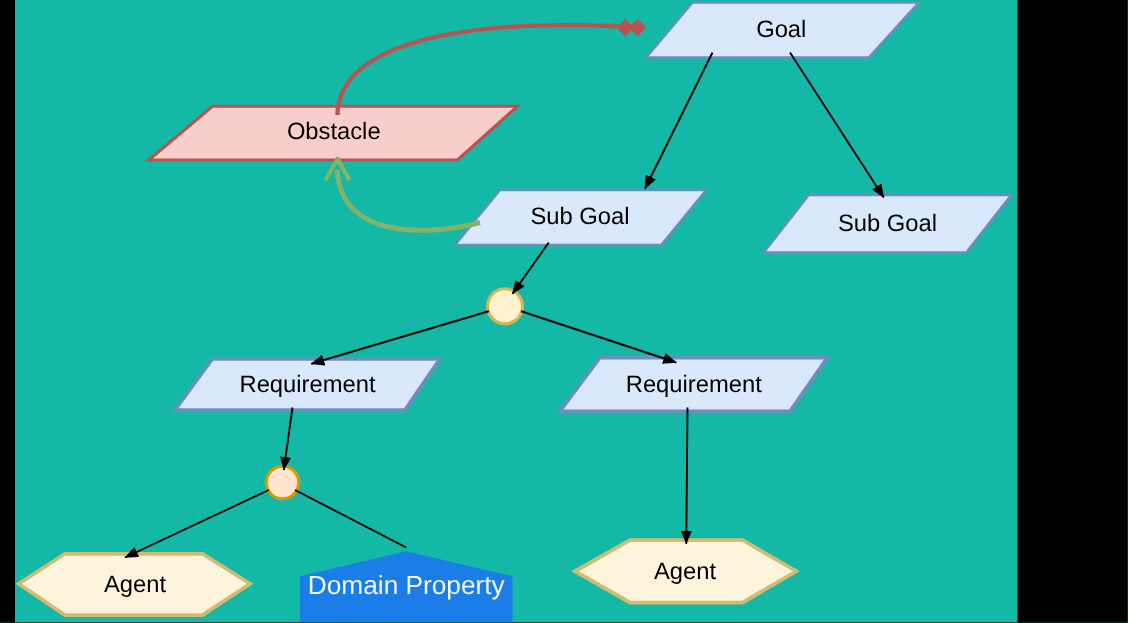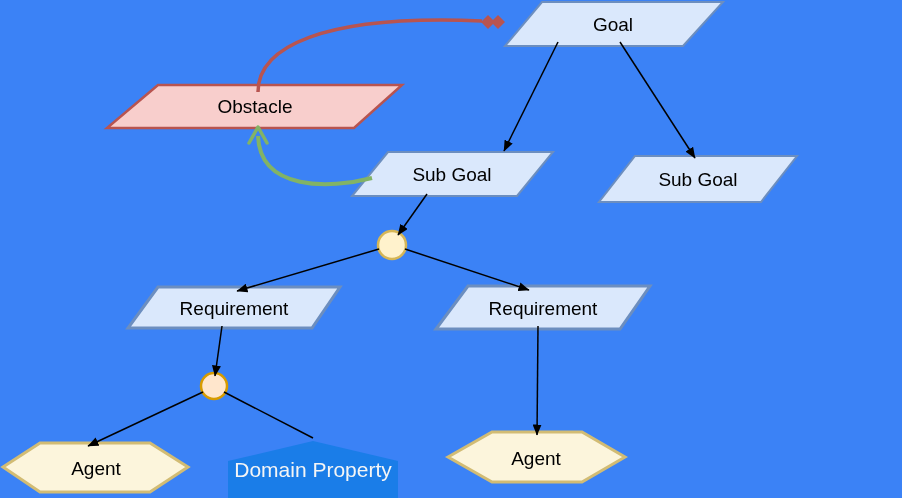--- a/index.html
+++ b/index.html
@@ -6,23 +6,24 @@
     margin: 0;
     padding: 0;
     background: #000000;
     width: 902px;
     height: 498px;
     overflow: hidden;
     font-family: "Liberation Sans", sans-serif;
   }
   .canvas {
     position: relative;
-    width: 902px;
+    width: 802px;
     height: 498px;
-    background: #3b82f6;
+    background: #14b8a6;
+    margin-left: 12px;
   }
   svg { display: block; }
   text {
     font-family: "Liberation Sans", sans-serif;
     font-size: 19px;
     fill: #000000;
   }
   .node-blue   { stroke: #6C8EBF; stroke-width: 2; }
   .node-req    { stroke: #6C8EBF; stroke-width: 3; }
   .node-red    { stroke: #B85450; stroke-width: 2.5; }

